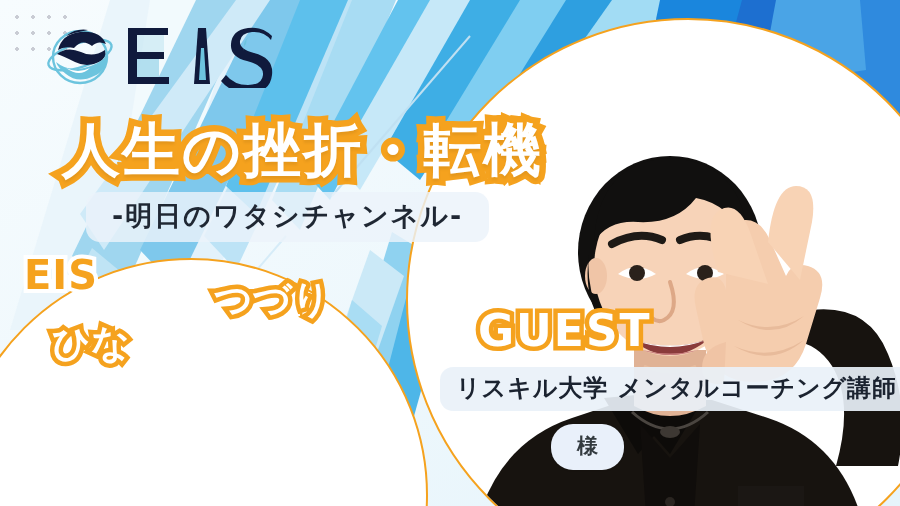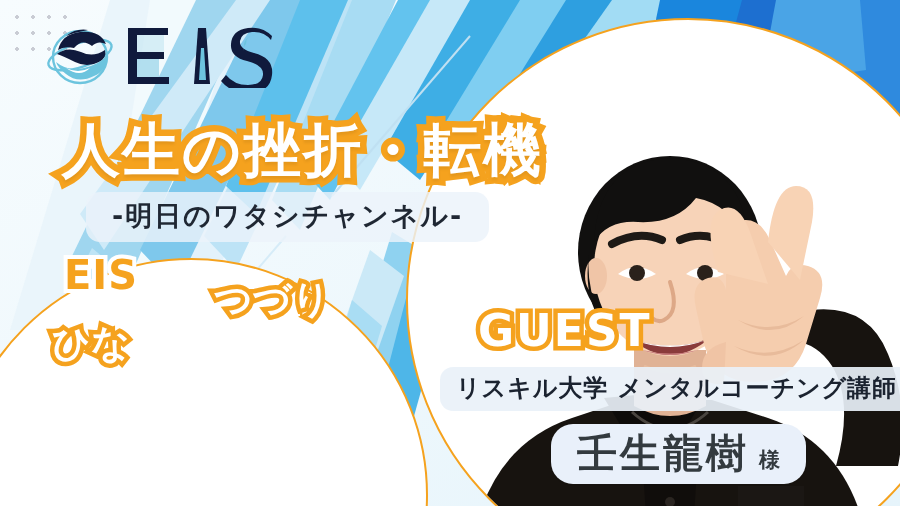--- a/index.html
+++ b/index.html
@@ -112,21 +112,21 @@
   }
   .ol-orange {
     position: absolute;
     color: #f5a21e;
     font-weight: bold;
     white-space: nowrap;
     -webkit-text-stroke: 8px #ffffff;
     paint-order: stroke fill;
   }
 
-  #eis-label   { left: 24px;  top: 252px; font-size: 40px; letter-spacing: 1px; margin-left: 40px; }
+  #eis-label   { left: 24px;  top: 252px; font-size: 40px; letter-spacing: 1px; }
   #hina-label  { left: 52px;  top: 318px; font-size: 38px; text-align: right; }
   #tsuzuri-label { left: 214px; top: 274px; font-size: 38px; }
   #guest-label { left: 478px; top: 305px; font-size: 44px; letter-spacing: 2px; }
 
   
   .guest-role-pill {
     position: absolute;
     left: 440px;
     top: 367px;
     padding: 5px 16px 7px 16px;
@@ -366,21 +366,20 @@
   <div class="main-title">人生の挫折・転機</div>
   <div class="subtitle-pill">-明日のワタシチャンネル-</div>
 
   <div class="ol-orange" id="eis-label">EIS</div>
   <div class="ol-white" id="hina-label">ひな</div>
   <div class="ol-white" id="tsuzuri-label">つづり</div>
 
   <div class="ol-white" id="guest-label">GUEST</div>
   <div class="guest-role-pill">リスキル大学 メンタルコーチング講師</div>
   <div class="guest-name-box">
-    <span class="guest-name">壬生龍樹</span>
     <span class="guest-honorific">様</span>
   </div>
 
   <div class="logo-wrap">
     <svg class="logo-mark" viewBox="0 0 72 62">
 
       <ellipse cx="36" cy="33" rx="27" ry="26" fill="none" stroke="#6cc4de" stroke-width="2.4"></ellipse>
 
       <ellipse cx="36" cy="31" rx="33" ry="12" fill="none" stroke="#6cc4de" stroke-width="2.4" transform="rotate(-18 36 31)"></ellipse>
 

